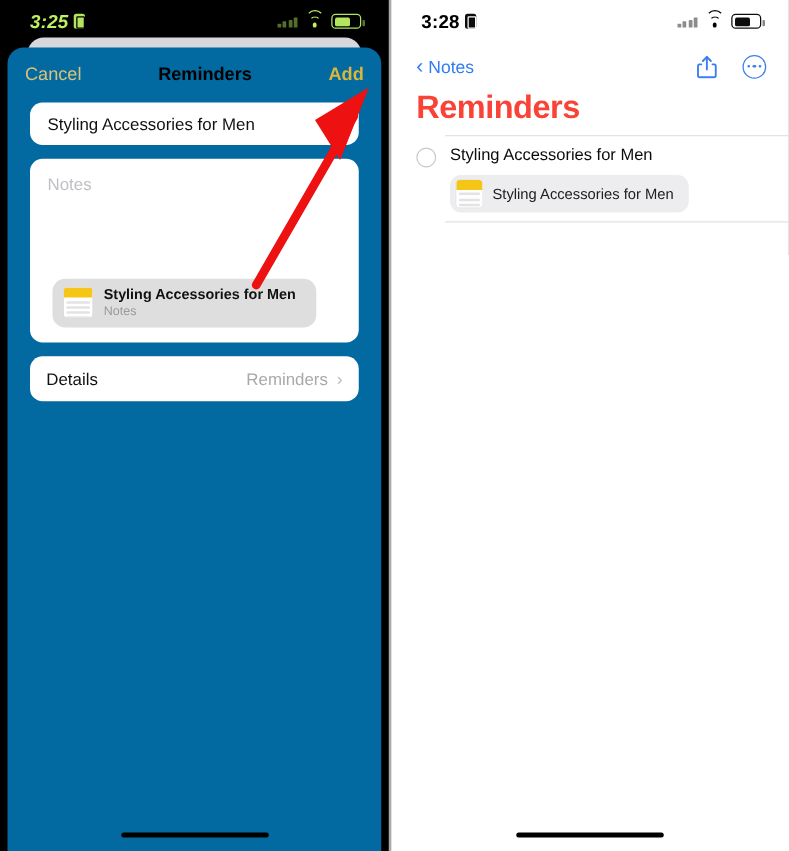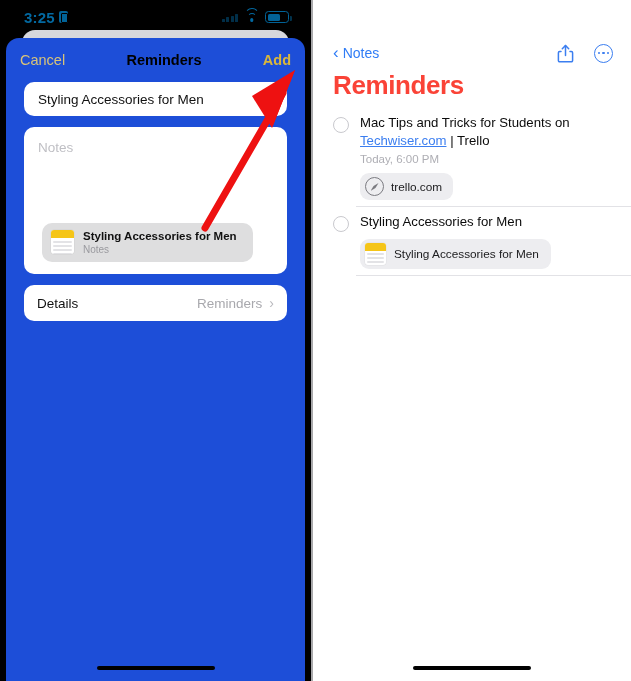--- a/index.html
+++ b/index.html
@@ -16,21 +16,21 @@
   .phone { position:relative; overflow:hidden; }
   .phone.left  { width:313px; height:681px; background:#000; border-right:2px solid #a9a9ab; }
   .phone.right { width:318px; height:681px; background:#fff; }
 
   
   .statusbar {
     position:absolute; top:0; left:0; right:0; height:34px;
     display:flex; align-items:center; justify-content:space-between;
     padding:0 22px 0 24px; z-index:40;
   }
-  .statusbar.dark { color:#0369a1; }
+  .statusbar.dark { color:#bef264;font-style:italic; }
   .statusbar.light{ color:#000; }
   .clock { font-size:15px; font-weight:bold; letter-spacing:.2px; display:flex; align-items:center; gap:4px; }
   .lock-glyph {
     display:inline-block; width:9px; height:12px; border-radius:2px;
     background:currentColor; position:relative; opacity:.95;
   }
   .lock-glyph:after{
     content:""; position:absolute; left:2px; top:2px; width:5px; height:8px;
     border:1.2px solid #000; border-radius:1px;
   }
@@ -55,21 +55,21 @@
                background:currentColor; border-radius:0 1px 1px 0; opacity:.5;}
   .batt i { position:absolute; left:1.5px; top:1.5px; bottom:1.5px; width:55%; background:currentColor; border-radius:1.5px; }
 
   
   .sheet-back {
     position:absolute; top:30px; left:22px; right:22px; height:40px;
     background:#d7d7dc; border-radius:13px 13px 0 0; z-index:5;
   }
   .sheet {
     position:absolute; top:38px; left:6px; right:6px; bottom:0;
-    background:#1d4ed8; border-radius:13px 13px 0 0; z-index:10; overflow:hidden;
+    background:#0369a1; border-radius:13px 13px 0 0; z-index:10; overflow:hidden;
   }
   .sheet-nav {
     height:44px; display:flex; align-items:center; justify-content:space-between;
     padding:0 14px;
   }
   .nav-btn { font-size:14.5px; }
   .nav-cancel { color:#d8c379; }
   .nav-add { color:#d9b63c; font-weight:600; }
   .nav-title { font-size:14.5px; font-weight:bold; color:#000; }
 
@@ -229,20 +229,42 @@
 
     <svg class="arrow-layer" width="313" height="681" viewBox="0 0 313 681">
       <line x1="205" y1="228" x2="283" y2="93" stroke="#ee1111" stroke-width="7" stroke-linecap="round"></line>
       <polygon points="295,70 262,104 277,107 272,128" fill="#ee1111"></polygon>
       <polygon points="295,70 252,96 272,128" fill="#ee1111"></polygon>
     </svg>
   </div>
 
   <div class="phone right">
 
+    <div class="statusbar light">
+      <div class="clock">
+        <span>3:28</span>
+        <span class="lock-glyph"></span>
+      </div>
+      <div class="status-right">
+        <span class="sig">
+            <i></i>
+            <i></i>
+            <i></i>
+            <i></i>
+          </span>
+        <span class="wifi">
+            <b></b>
+            <b></b>
+            <b></b>
+          </span>
+        <span class="batt">
+            <i></i>
+          </span>
+      </div>
+    </div>
 
     <div class="r-nav">
       <div class="back">
         <span class="bk-chev">‹</span>
         <span>Notes</span>
       </div>
       <div class="r-actions">
         <span class="ic-share">
           <svg width="17" height="19" viewBox="0 0 17 19">
             <path d="M4 7.5 H2.6 a1.2 1.2 0 0 0 -1.2 1.2 V16.6 a1.2 1.2 0 0 0 1.2 1.2 H14.4 a1.2 1.2 0 0 0 1.2 -1.2 V8.7 a1.2 1.2 0 0 0 -1.2 -1.2 H13" fill="none" stroke="#3b7ef0" stroke-width="1.5" stroke-linecap="round"></path>
@@ -255,31 +277,20 @@
             <i></i>
             <i></i>
           </span>
       </div>
     </div>
 
     <div class="r-title">Reminders</div>
 
     <div class="r-list">
 
-      <div class="r-item">
-        <div class="radio"></div>
-        <div class="r-body">
-          <div class="r-text"><span>Mac Tips and Tricks for Students on </span><span class="r-link">Techwiser.com</span><span> | Trello</span></div>
-          <div class="r-when">Today, 6:00 PM</div>
-          <div class="url-chip">
-            <span class="compass"></span>
-            <span>trello.com</span>
-          </div>
-        </div>
-      </div>
 
       <div class="divider"></div>
 
       <div class="r-item">
         <div class="radio"></div>
         <div class="r-body">
           <div class="r-text">Styling Accessories for Men</div>
           <div class="note-chip">
             <span class="notes-icon">
               <span class="hdr" style="display:block"></span>

